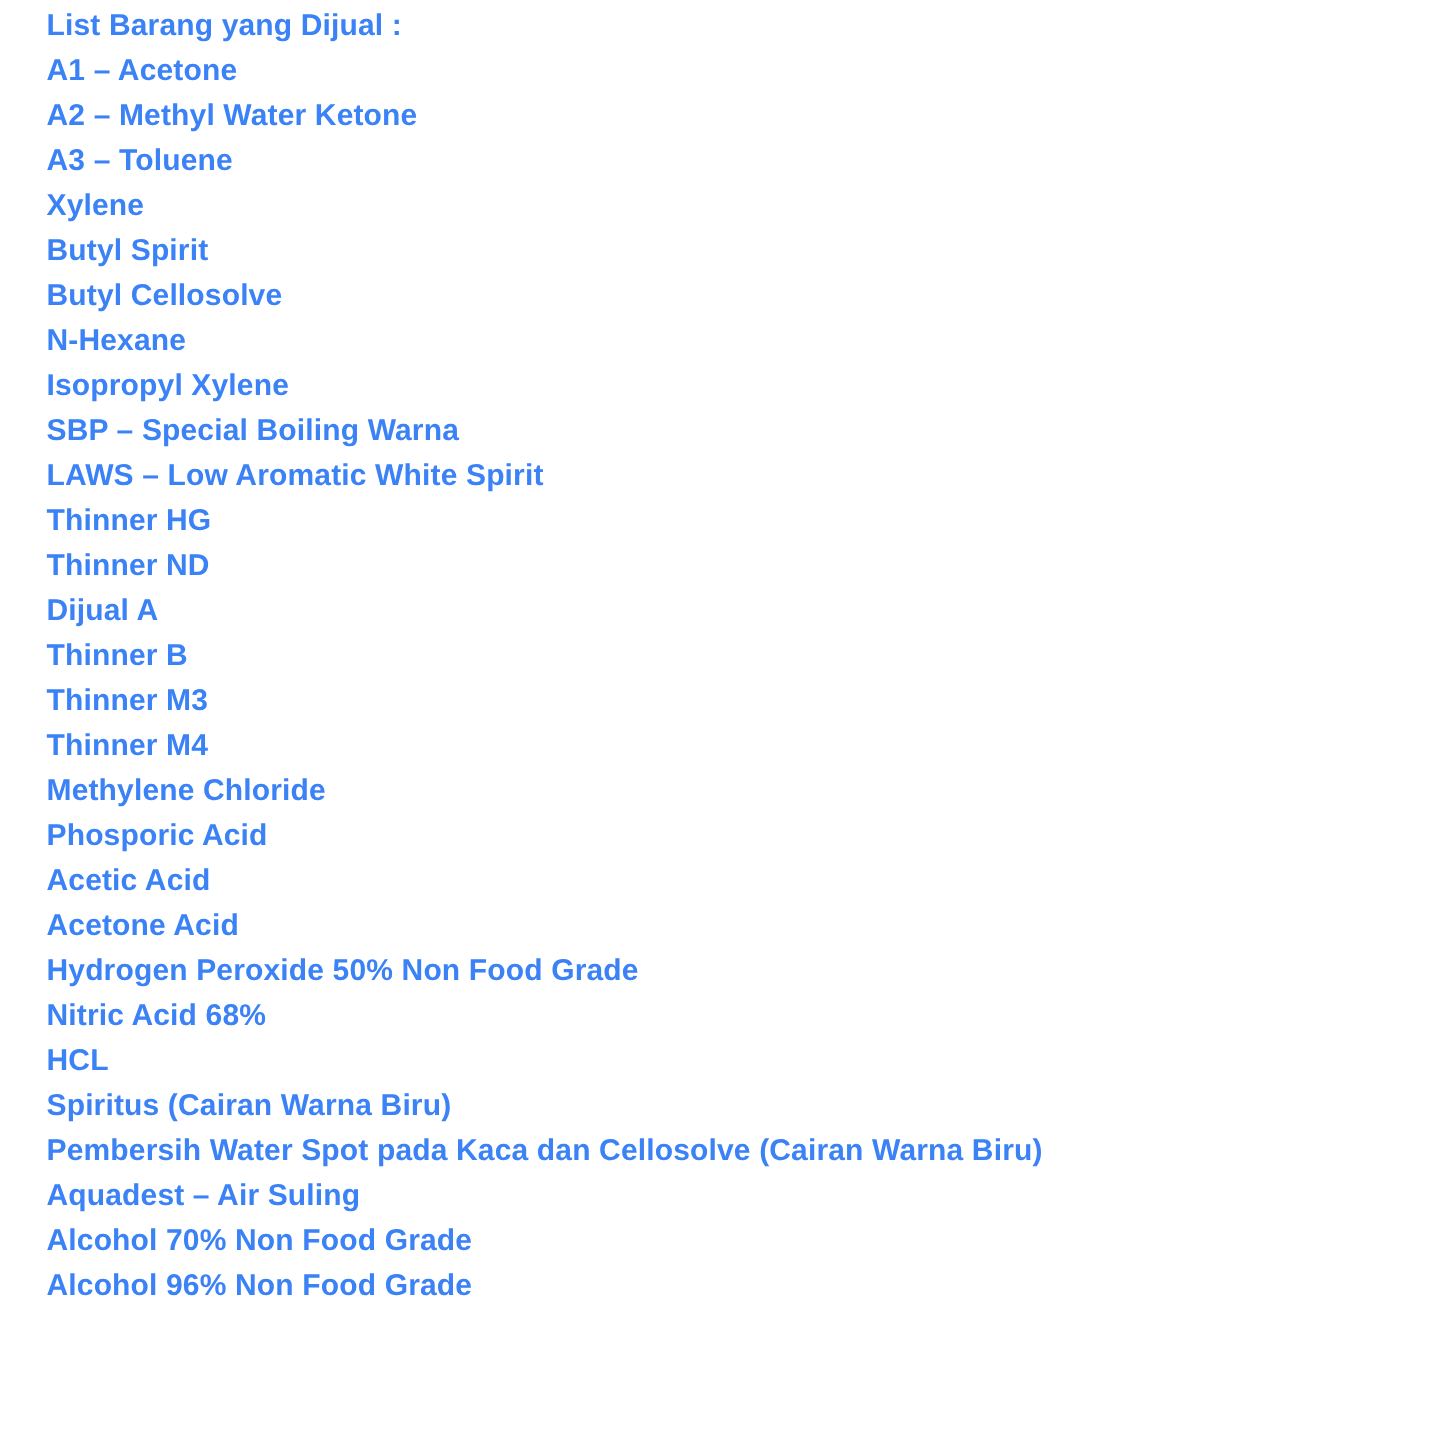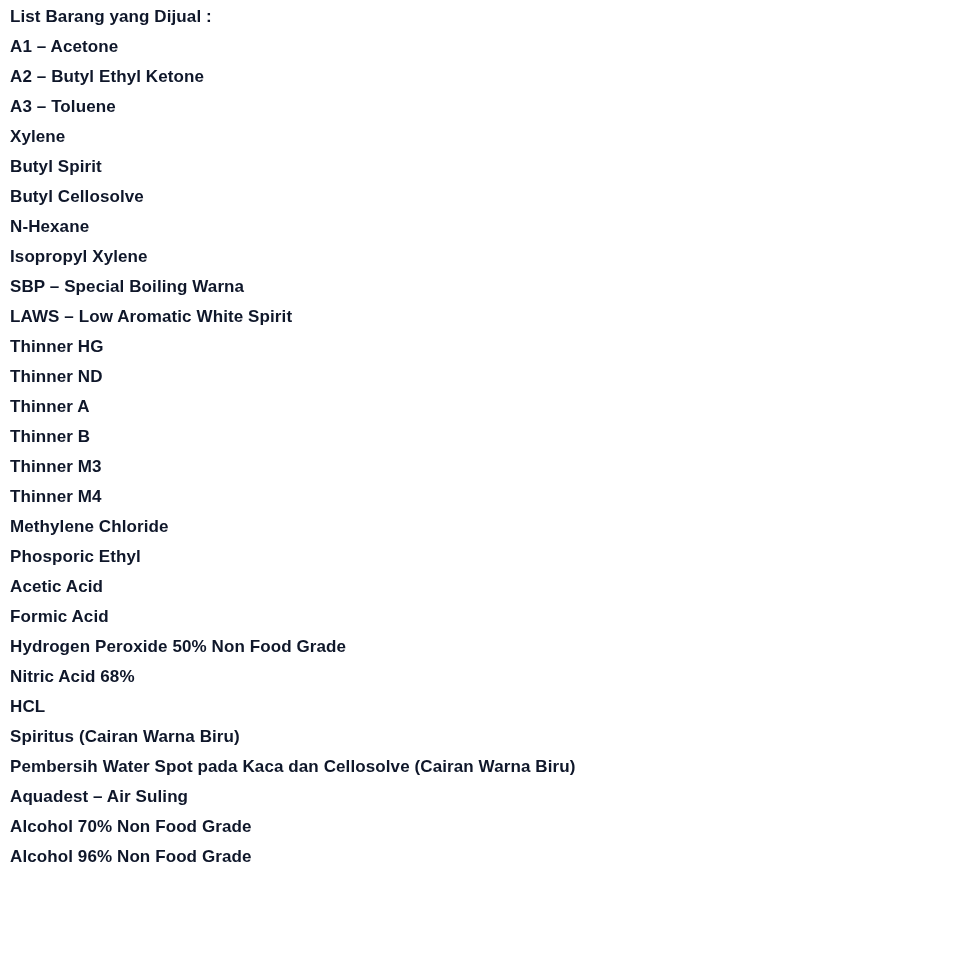--- a/index.html
+++ b/index.html
@@ -16,53 +16,54 @@
   .page {
     box-sizing: border-box;
     width: 968px;
     height: 968px;
     padding: 2px 10px 0 10px;
     background: #ffffff;
   }
   .line {
     height: 30px;
     line-height: 30px;
-    font-size: 17px;
+    font-size: 20px;
     font-weight: 700;
-    color: #0f172a;
+    color: #3b82f6;
     white-space: nowrap;
     letter-spacing: 0.1px;
+    margin-left: 21px;
   }
 </style>
 </head>
 <body>
 
 <div class="page">
   <div class="line">List Barang yang Dijual :</div>
   <div id="items">
       <div class="line">A1 – Acetone</div>
-      <div class="line">A2 – Butyl Ethyl Ketone</div>
+      <div class="line">A2 – Methyl Water Ketone</div>
       <div class="line">A3 – Toluene</div>
       <div class="line">Xylene</div>
       <div class="line">Butyl Spirit</div>
       <div class="line">Butyl Cellosolve</div>
       <div class="line">N-Hexane</div>
       <div class="line">Isopropyl Xylene</div>
       <div class="line">SBP – Special Boiling Warna</div>
       <div class="line">LAWS – Low Aromatic White Spirit</div>
       <div class="line">Thinner HG</div>
       <div class="line">Thinner ND</div>
-      <div class="line">Thinner A</div>
+      <div class="line">Dijual A</div>
       <div class="line">Thinner B</div>
       <div class="line">Thinner M3</div>
       <div class="line">Thinner M4</div>
       <div class="line">Methylene Chloride</div>
-      <div class="line">Phosporic Ethyl</div>
+      <div class="line">Phosporic Acid</div>
       <div class="line">Acetic Acid</div>
-      <div class="line">Formic Acid</div>
+      <div class="line">Acetone Acid</div>
       <div class="line">Hydrogen Peroxide 50% Non Food Grade</div>
       <div class="line">Nitric Acid 68%</div>
       <div class="line">HCL</div>
       <div class="line">Spiritus (Cairan Warna Biru)</div>
       <div class="line">Pembersih Water Spot pada Kaca dan Cellosolve (Cairan Warna Biru)</div>
       <div class="line">Aquadest – Air Suling</div>
       <div class="line">Alcohol 70% Non Food Grade</div>
       <div class="line">Alcohol 96% Non Food Grade</div>
     </div>
 </div>

